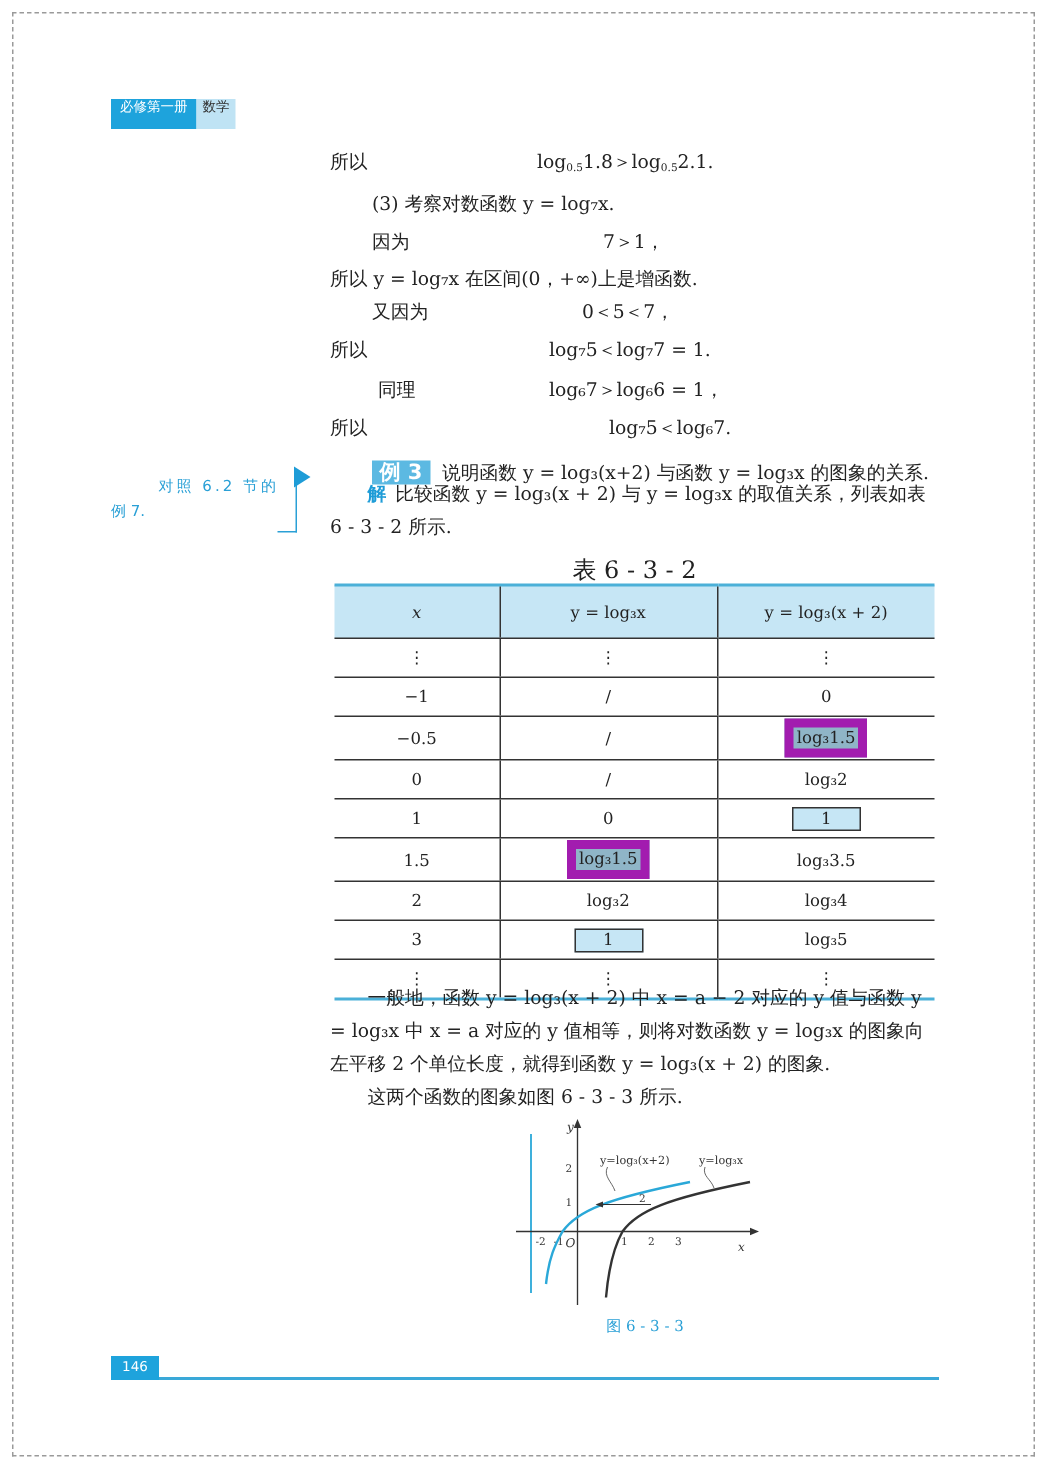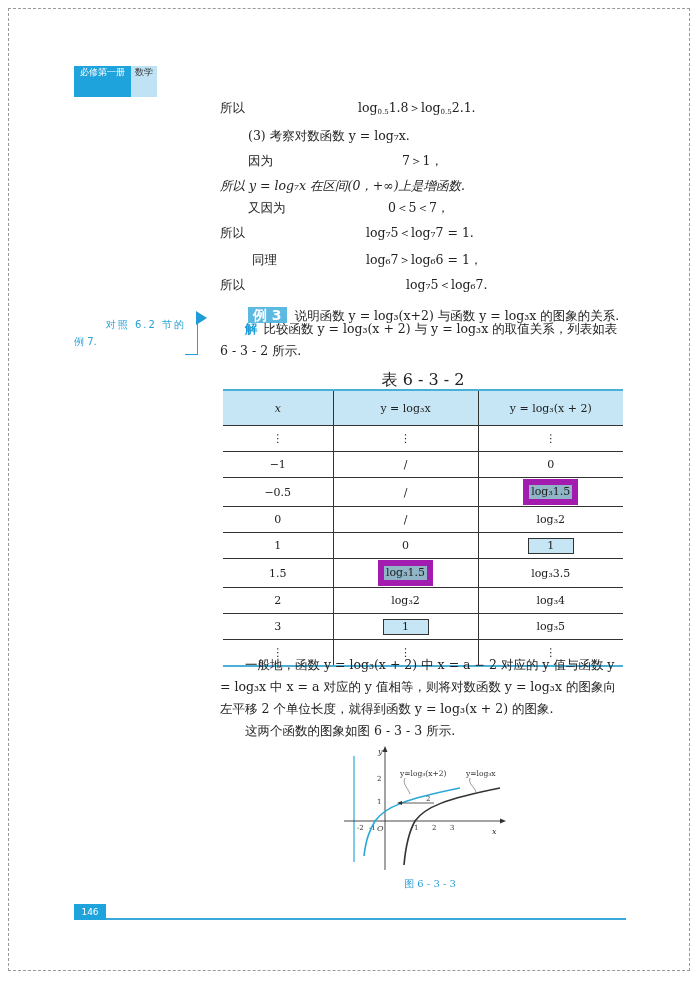--- a/index.html
+++ b/index.html
@@ -1,20 +1,20 @@
 <!DOCTYPE html>
 <html><head>
 <meta charset="utf-8">
 <style>
   html, body { margin: 0; padding: 0; background: #ffffff; }
   body { width: 700px; height: 981px; position: relative; overflow: hidden;
          font-family: "DejaVu Serif", "Liberation Serif", serif; color: #222; }
   .page-border { position: absolute; left: 8px; top: 8px; width: 682px; height: 963px;
                  border: 1px dashed #9a9a9a; box-sizing: border-box; }
-  .header-tag { position: absolute; left: 74px; top: 66px; height: 31px; display: flex;
+  .header-tag { position: absolute; left: 74px; top: 66px; height: 20px; display: flex;
                 font-family: "DejaVu Sans", sans-serif; font-size: 9px; line-height: 13px; }
   .header-tag .book { background: #1ea3dc; color: #fff; padding: 0 6px; }
   .header-tag .subj { background: #bfe3f4; color: #333; padding: 0 4px; }
 
   .line { position: absolute; font-size: 12.5px; white-space: nowrap; line-height: 16px; margin-top: 10px; }
   .line .lbl { position: absolute; left: 0; top: 0; }
   .line .expr { position: absolute; top: 0; }
   sub { font-size: 7px; vertical-align: -2px; }
   i { font-style: italic; }
 
@@ -68,21 +68,21 @@
   <span class="lbl">所以</span>
   <span class="expr" style="left:138px;">log<sub>0.5</sub>1.8＞log<sub>0.5</sub>2.1.</span>
 </div>
 <div class="line" style="left:248px;top:118px;">
   <span>(3) 考察对数函数 y = log₇x.</span>
 </div>
 <div class="line" style="left:248px;top:143px;width:380px;">
   <span class="lbl">因为</span>
   <span class="expr" style="left:154px;">7＞1，</span>
 </div>
-<div class="line" style="left:220px;top:168px;font-style:italic;">
+<div class="line" style="left:220px;top:168px;">
   <span>所以 y = log₇x 在区间(0，+∞)上是增函数.</span>
 </div>
 <div class="line" style="left:248px;top:190px;width:380px;">
   <span class="lbl">又因为</span>
   <span class="expr" style="left:140px;">0＜5＜7，</span>
 </div>
 <div class="line" style="left:220px;top:215px;width:400px;">
   <span class="lbl">所以</span>
   <span class="expr" style="left:146px;">log₇5＜log₇7 = 1.</span>
 </div>

